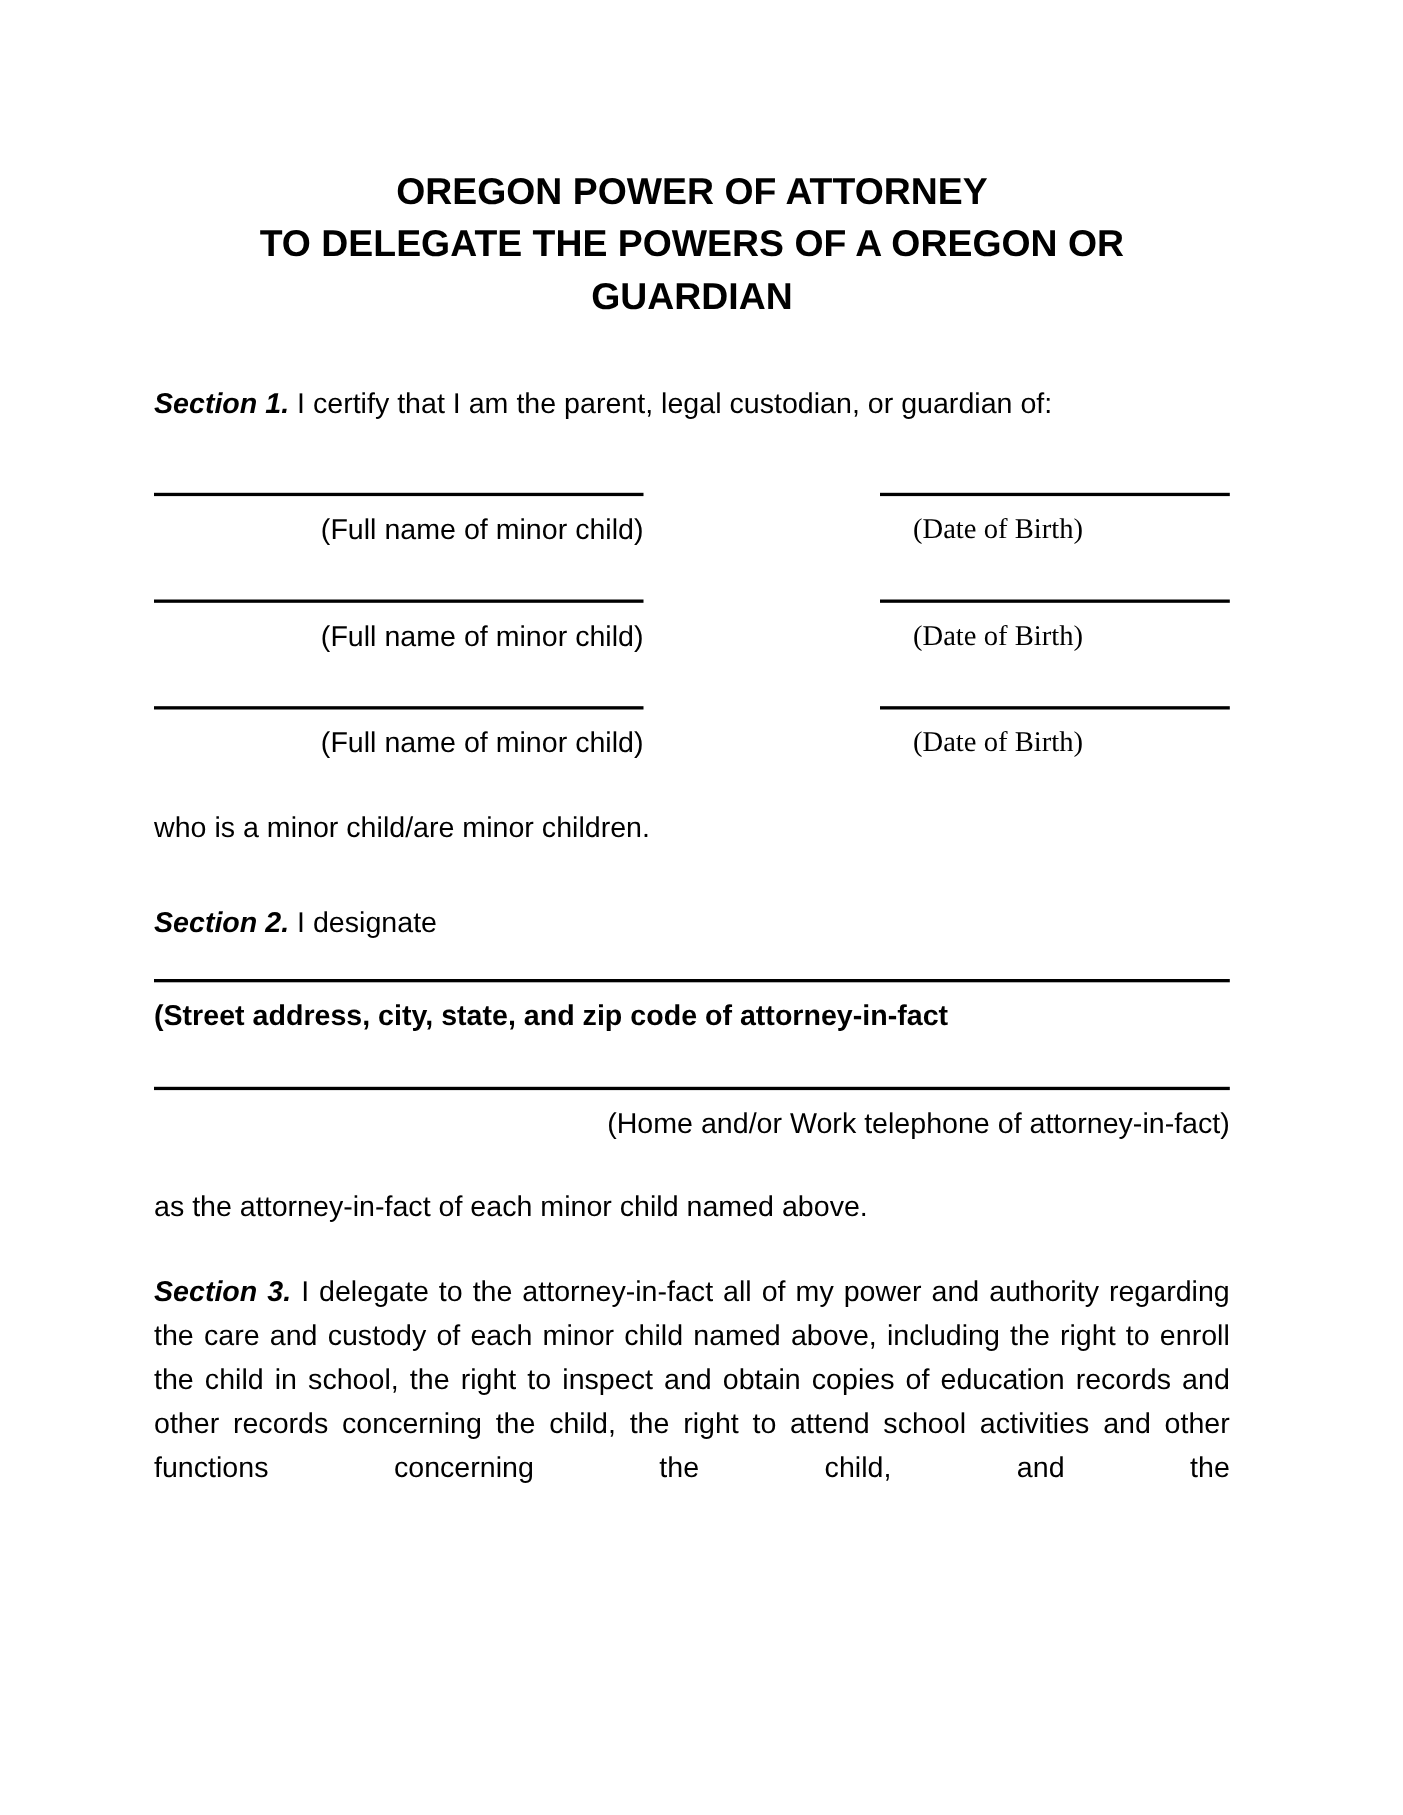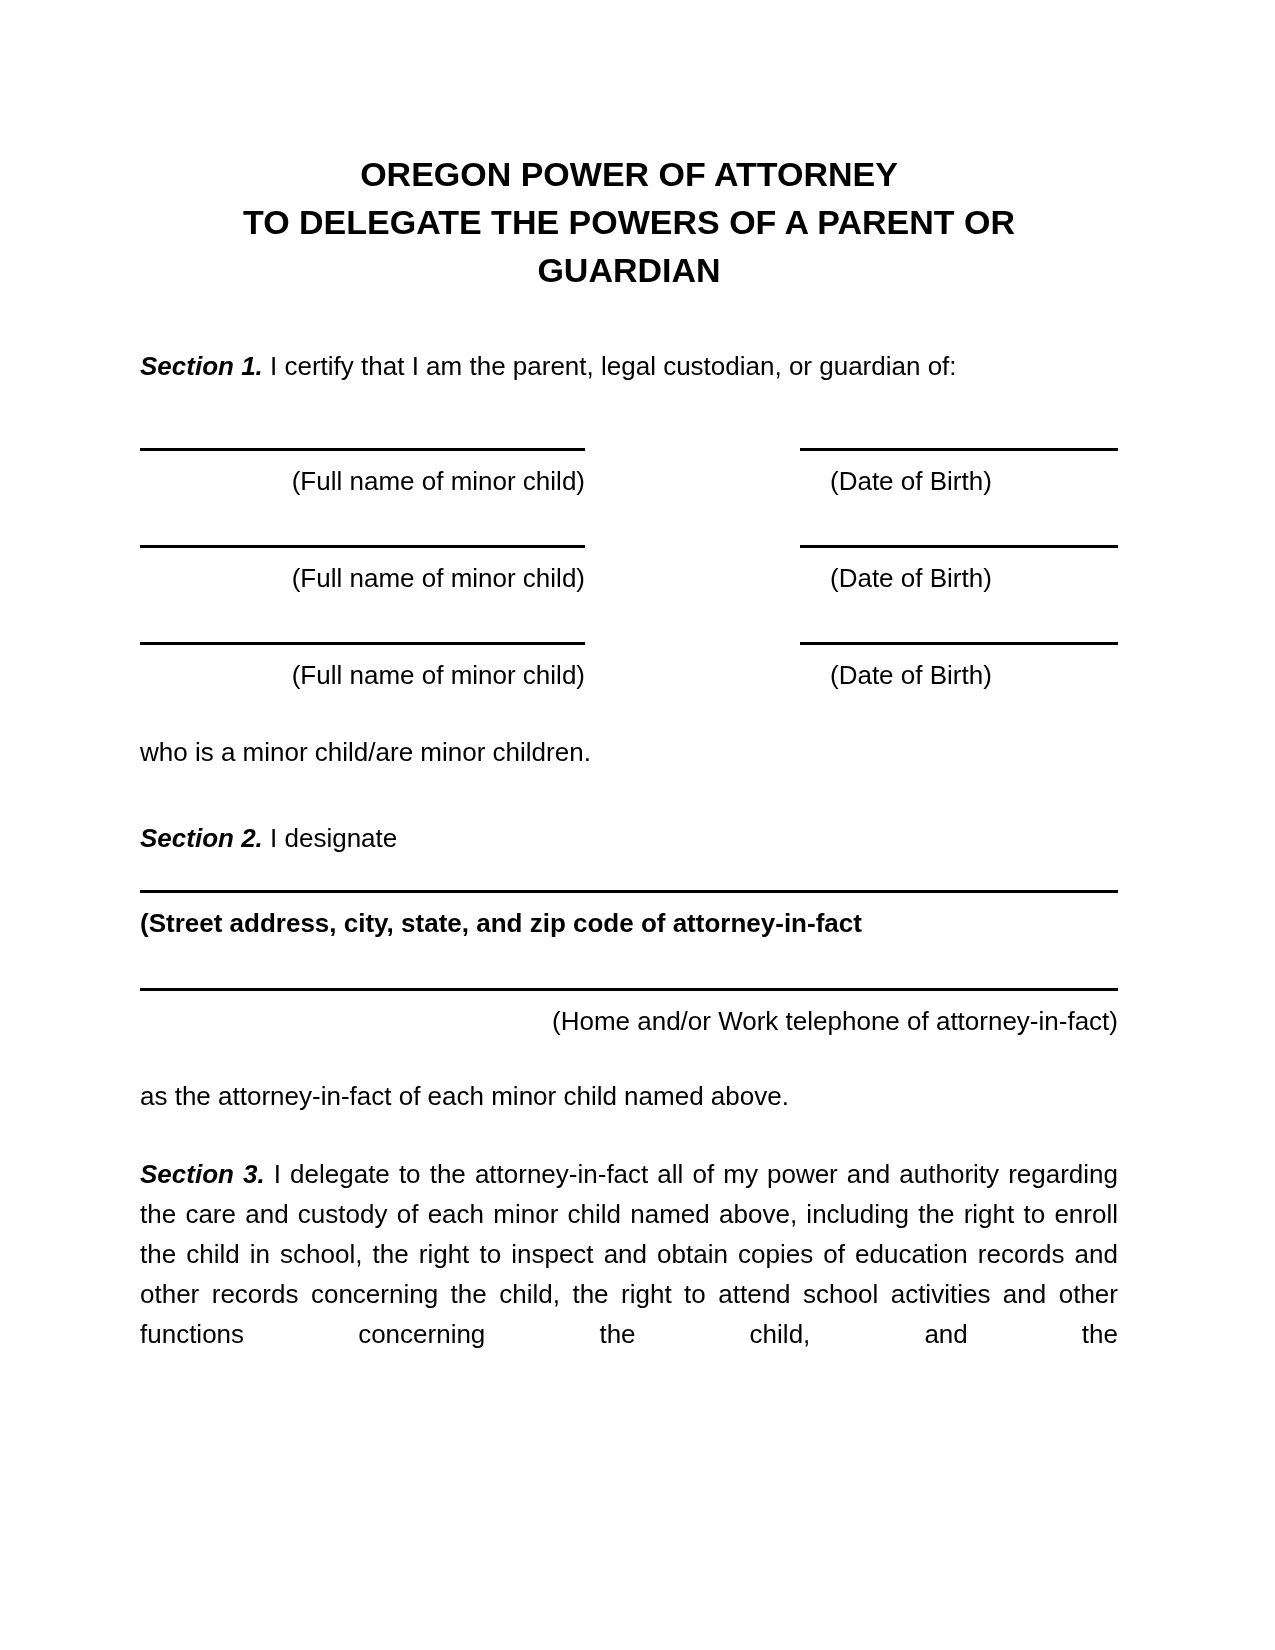--- a/index.html
+++ b/index.html
@@ -30,21 +30,21 @@
   .s3-p   { margin-bottom:38px; text-align:justify; text-align-last:justify; }
 
   .child-row { display:flex; justify-content:space-between; margin-bottom:47px; }
   .child-row .col-name { width:445px;text-align:right; }
   .child-row .col-dob  { width:318px; }
   .child-row.last { margin-bottom:40px; }
 
   .uline { height:3px; background:#000000; }
   .uline.wrap { width:32px; margin-top:16px; }
   .flabel { font-size:26px; line-height:34px; margin-top:13px; }
-  .col-dob .flabel { padding-left:30px; }
+  .col-dob .flabel { padding-left:30px;font-family:Liberation Serif, serif; }
 
   .field .flabel { margin-top:13px; }
   .field.f-name   { margin-bottom:62px; }
   .field.f-street { margin-bottom:48px;font-weight:bold; }
   .field.f-phone  { margin-bottom:29px;text-align:right; }
 
   .footer { display:flex; align-items:center; gap:15px; }
   .brand-text {
     font-size:30px;
     font-weight:700;
@@ -52,21 +52,21 @@
     letter-spacing:0.5px;
   }
 </style>
 </head>
 <body>
 
 <div class="page">
 
   <h1 class="title">
     <span class="tline">OREGON POWER OF ATTORNEY</span>
-    <span class="tline">TO DELEGATE THE POWERS OF A PARENT OR</span>
+    <span class="tline">TO DELEGATE THE POWERS OF A OREGON OR</span>
     <span class="tline">GUARDIAN</span>
   </h1>
 
   <p class="para s1-p"><strong>Section 1.</strong><span> I certify that I am the parent, legal custodian, or guardian of:</span></p>
 
   <div class="child-row">
     <div class="col-name">
       <div class="uline"></div>
       <div class="flabel">(Full name of minor child)</div>
     </div>

